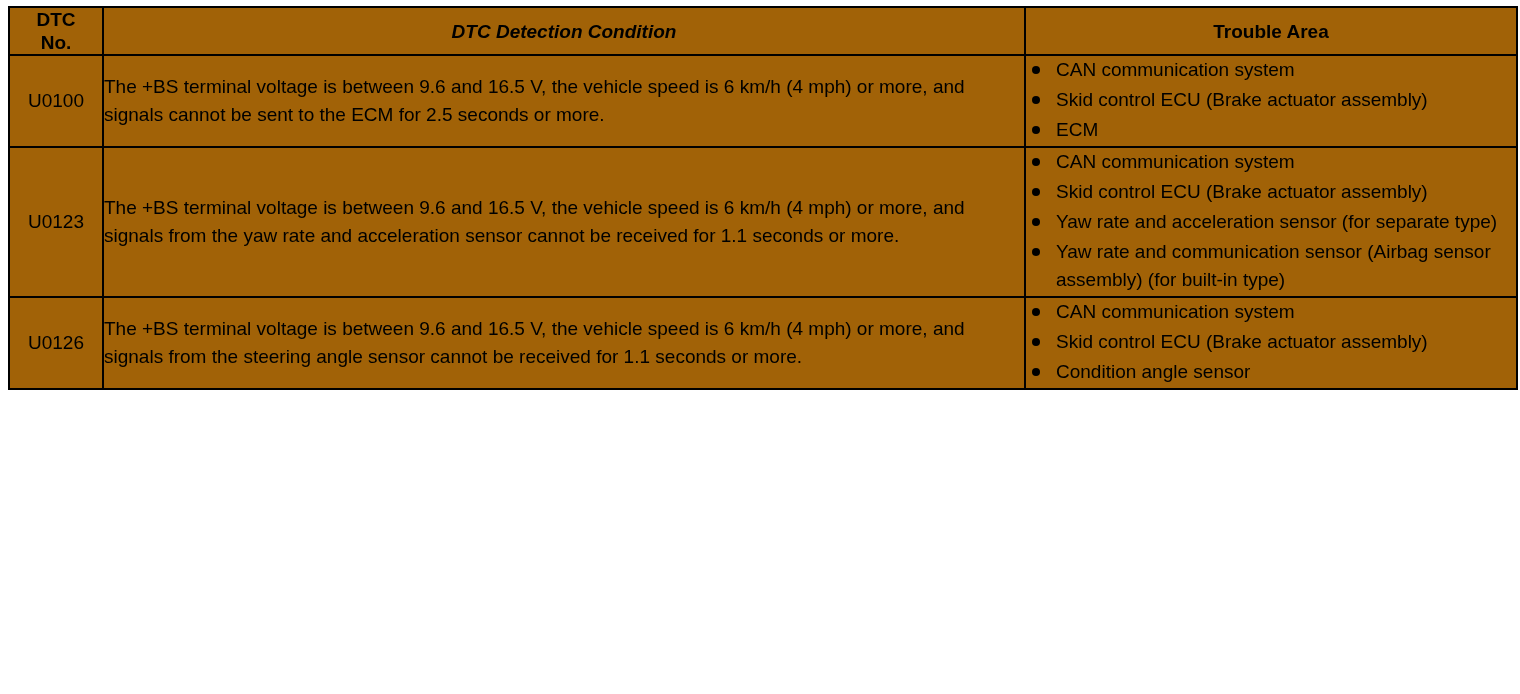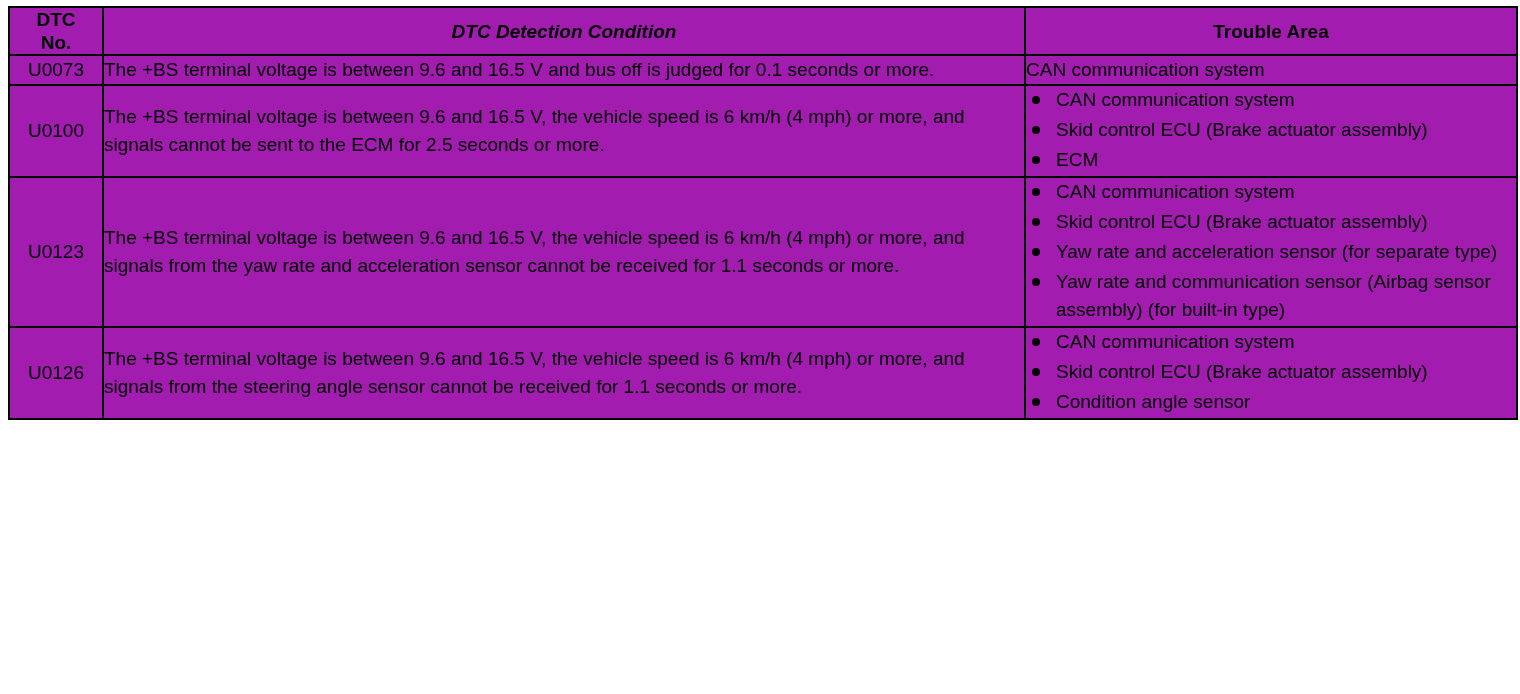--- a/index.html
+++ b/index.html
@@ -17,21 +17,21 @@
     position: relative;
     width: 1520px;
     height: 694px;
     box-sizing: border-box;
   }
   table.dtc-table {
     border-collapse: collapse;
     table-layout: fixed;
     width: 1504px;
     margin: 6px 0 0 8px;
-    background: #a21caf;
+    background: #a16207;
   }
   table.dtc-table th,
   table.dtc-table td {
     border: 2px solid #000000;
     vertical-align: middle;
     padding: 0;
   }
   th.col-dtc { width: 92px; }
   th.col-cond { width: 920px; font-style: italic; }
   th.col-trouble { width: 490px; margin-top: 12px; }
@@ -97,27 +97,20 @@
         <th class="head-cell col-dtc">
           <span>DTC</span><br>
           <span>No.</span>
         </th>
         <th class="head-cell col-cond">DTC Detection Condition</th>
         <th class="head-cell col-trouble">Trouble Area</th>
       </tr>
     </thead>
     <tbody>
 
-      <tr>
-        <td class="dtc-cell">U0073</td>
-        <td class="cond-cell">The +BS terminal voltage is between 9.6 and 16.5 V and bus off is judged for 0.1 seconds or more.</td>
-        <td class="trouble-cell">
-          <span class="plain-text">CAN communication system</span>
-        </td>
-      </tr>
 
       <tr>
         <td class="dtc-cell">U0100</td>
         <td class="cond-cell">The +BS terminal voltage is between 9.6 and 16.5 V, the vehicle speed is 6 km/h (4 mph) or more, and signals cannot be sent to the ECM for 2.5 seconds or more.</td>
         <td class="trouble-cell">
           <ul class="bullets">
             <li><span class="dot"></span><span>CAN communication system</span></li>
             <li><span class="dot"></span><span>Skid control ECU (Brake actuator assembly)</span></li>
             <li><span class="dot"></span><span>ECM</span></li>
           </ul>

